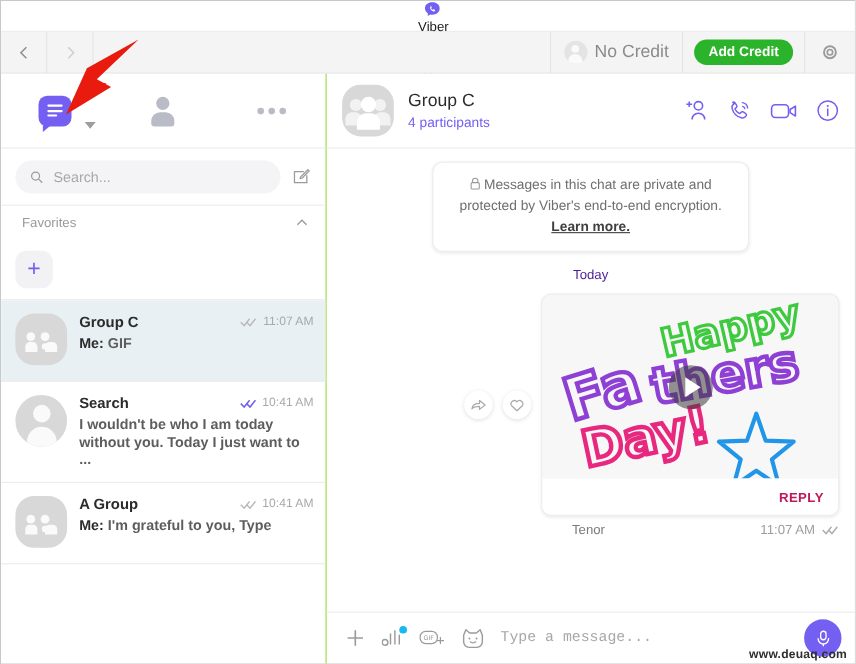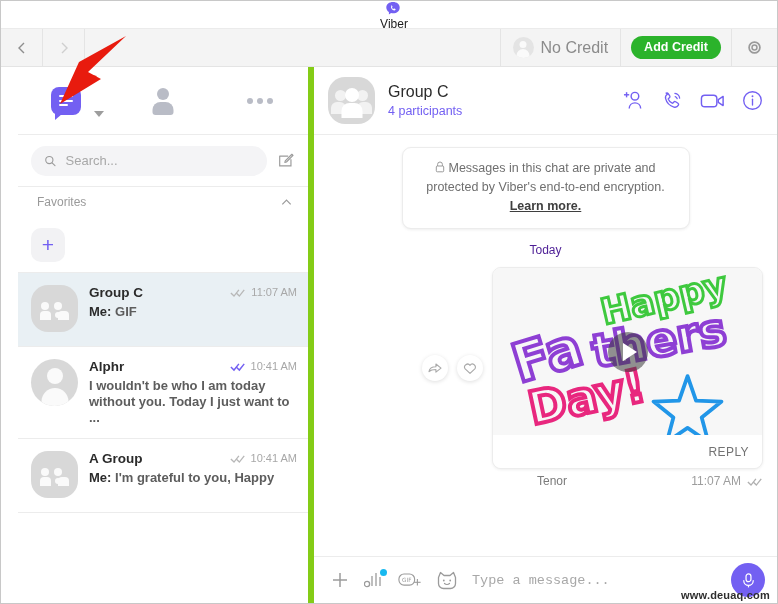--- a/index.html
+++ b/index.html
@@ -81,22 +81,22 @@
     border-left: 1px solid #e4e4e4;
   }
 
   
   .body { flex: 1; display: flex; min-height: 0; }
 
   
   .sidebar {
     width: 296px; min-width: 296px;
     background: #ffffff;
-    border-right: 6px solid #84cc16;
-    display: flex; flex-direction: column; margin-left: 17px;
+    border-right: 1px solid #84cc16;
+    display: flex; flex-direction: column;
   }
   .side-nav {
     height: 68px; min-height: 68px;
     display: flex; align-items: center;
     border-bottom: 1px solid #ececec;
     position: relative;
   }
   .nav-item {
     flex: 1; display: flex; align-items: center; justify-content: center;
     height: 68px; position: relative;
@@ -303,21 +303,21 @@
   }
   .play-btn::after {
     content:""; border-left: 14px solid #fff;
     border-top: 9px solid transparent; border-bottom: 9px solid transparent;
     margin-left: 4px;
   }
   .gif-reply {
     height: 33px; display: flex; align-items: center;
     justify-content: flex-end; padding-right: 13px;
     background: #fff;
-    font-size: 12px; font-weight: normal; color: #737373;
+    font-size: 12px; font-weight: bold; color: #be185d;
     letter-spacing: .4px; cursor: pointer;
   }
   .msg-footer {
     align-self: stretch; display: flex; align-items: center;
     margin-top: 5px; padding-left: 209px;
   }
   .msg-source { font-size: 12px; color: #7b7b7b; flex: 1; }
   .msg-time { font-size: 12px; color: #9d9d9d; margin-right: 6px; }
 
   
@@ -486,21 +486,21 @@
               <span class="me">Me:</span>
               <span>GIF</span>
             </div>
           </div>
         </div>
 
         <div class="chat-row">
           <div class="avatar-person"></div>
           <div class="chat-main">
             <div class="chat-toprow">
-              <span class="chat-name">Alphr</span>
+              <span class="chat-name">Search</span>
               <span class="chat-meta">
                 <svg width="16" height="11" viewBox="0 0 18 12">
                   <polyline points="1,6.5 4.5,10 10,3" fill="none" stroke="#7360f2" stroke-width="1.6"></polyline>
                   <polyline points="7,6.5 10.5,10 16,3" fill="none" stroke="#7360f2" stroke-width="1.6"></polyline>
                 </svg>
                 <span class="chat-time">10:41 AM</span>
               </span>
             </div>
             <div class="chat-preview">
               <span>I wouldn't be who I am today without you. Today I just want to ...</span>
@@ -519,21 +519,21 @@
               <span class="chat-meta">
                 <svg width="16" height="11" viewBox="0 0 18 12">
                   <polyline points="1,6.5 4.5,10 10,3" fill="none" stroke="#b8b8b8" stroke-width="1.5"></polyline>
                   <polyline points="7,6.5 10.5,10 16,3" fill="none" stroke="#b8b8b8" stroke-width="1.5"></polyline>
                 </svg>
                 <span class="chat-time">10:41 AM</span>
               </span>
             </div>
             <div class="chat-preview">
               <span class="me">Me:</span>
-              <span>I'm grateful to you, Happy</span>
+              <span>I'm grateful to you, Type</span>
             </div>
           </div>
         </div>
 
       </div>
     </div>
 
     <div class="conv">
 
       <div class="conv-header">

